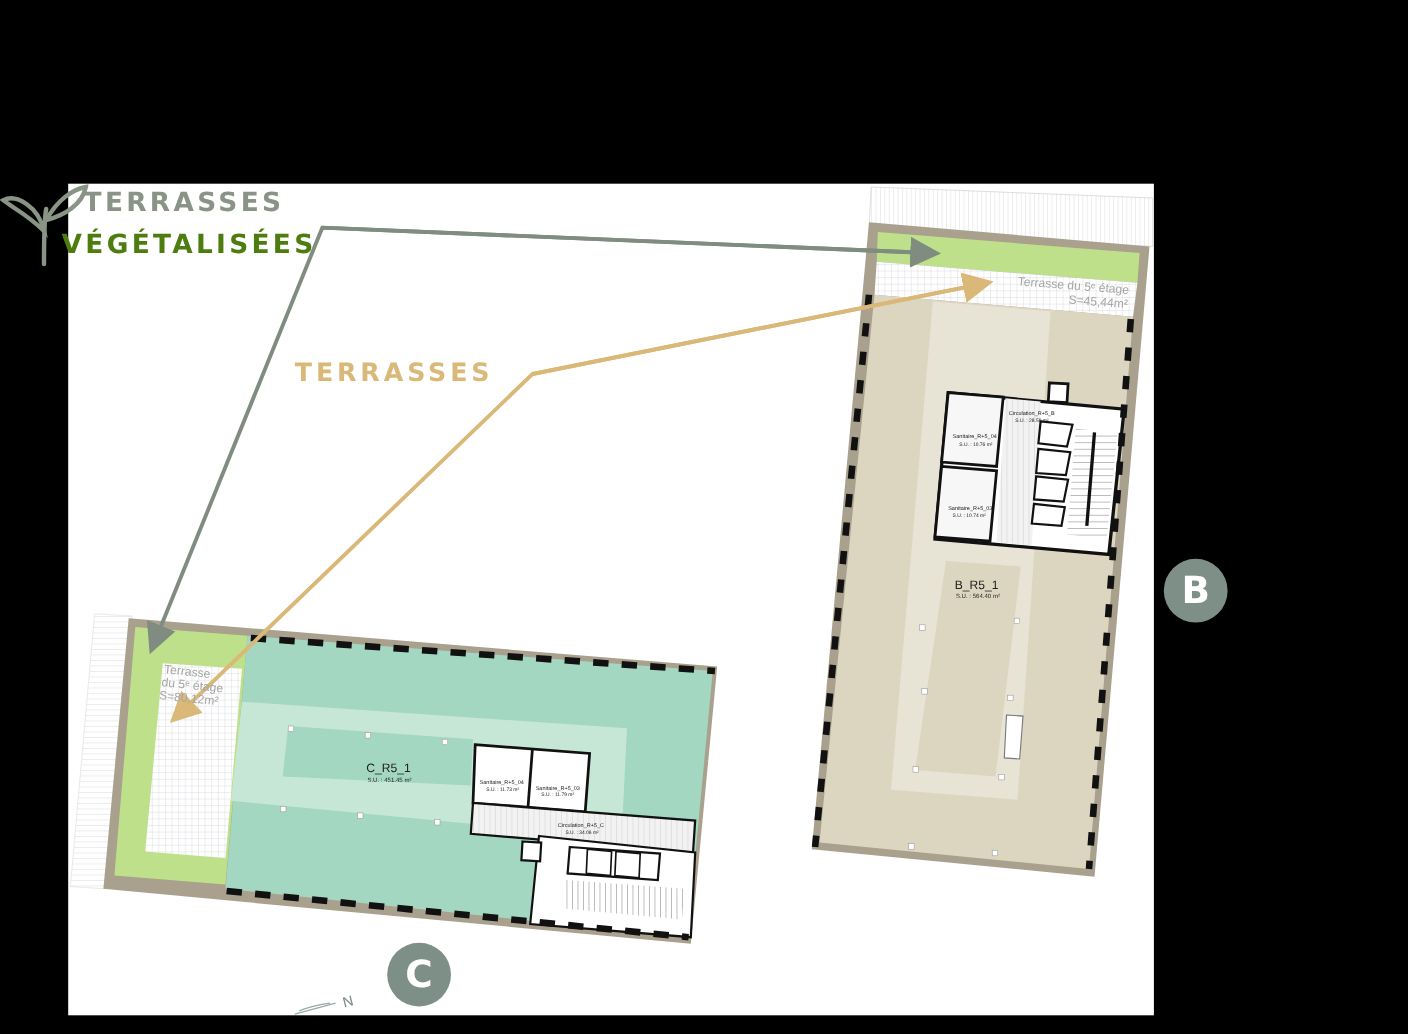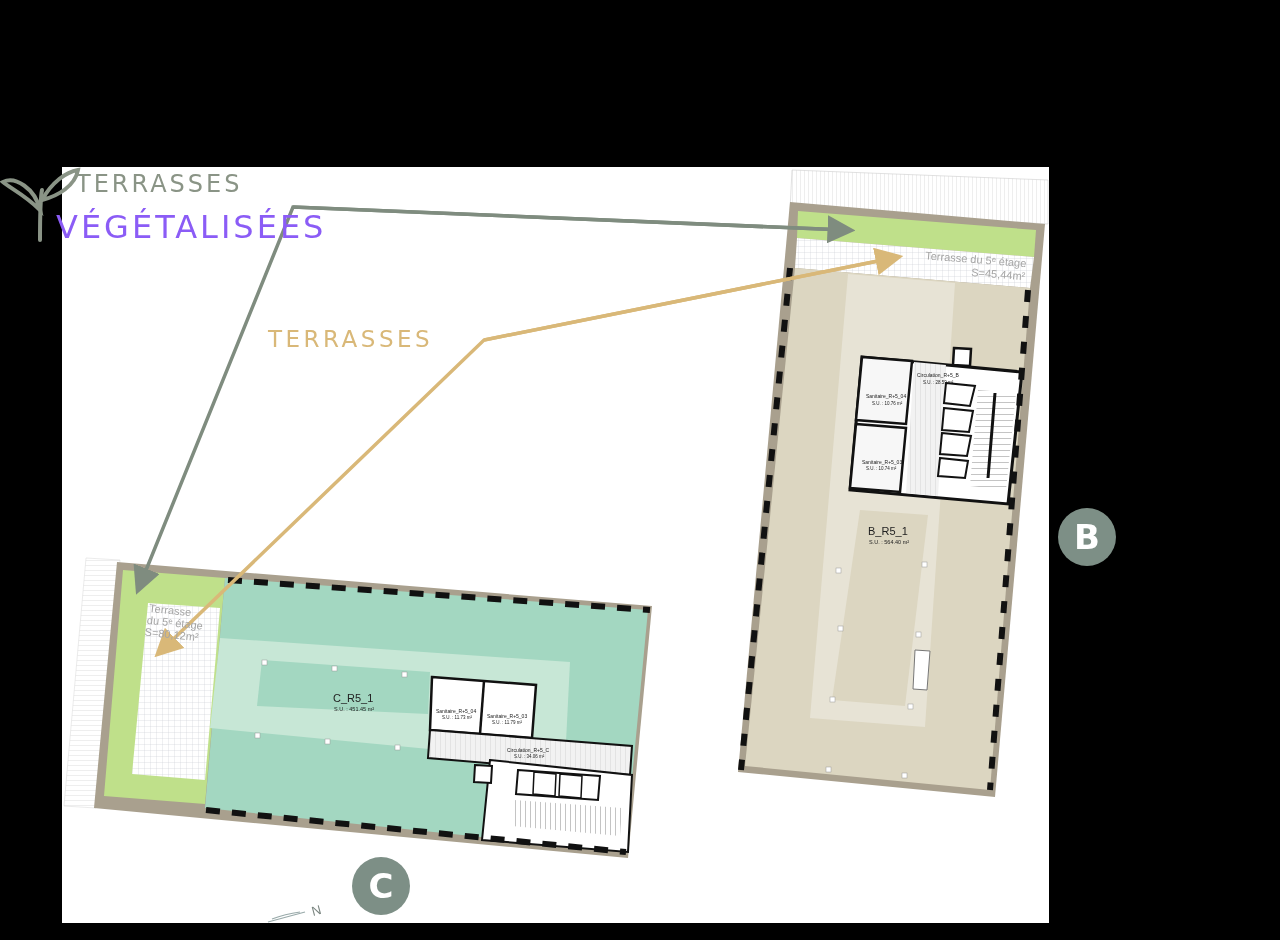--- a/index.html
+++ b/index.html
@@ -1,21 +1,21 @@
 <!DOCTYPE html>
 <html><head>
 <meta charset="utf-8">
 <style>
   html, body { margin:0; padding:0; background:#000; }
   body { width:1280px; height:940px; position:relative; overflow:hidden; font-family:"DejaVu Sans", sans-serif; }
   #sheet { position:absolute; left:62px; top:167px; width:987px; height:756px; background:#fff; }
   svg#plan { position:absolute; left:0; top:0; width:1280px; height:940px; }
-  .legend-title { position:absolute; font-family:"DejaVu Sans", sans-serif; font-weight:normal; letter-spacing:3px; }
+  .legend-title { position:absolute; font-family:"DejaVu Sans", sans-serif; font-weight:bold; letter-spacing:3px; }
   #lg-green-1 { left:76px; top:170px; font-size:24px; color:#8a9486; }
-  #lg-green-2 { left:56px; top:208px; font-size:32px; color:#8b5cf6; }
+  #lg-green-2 { left:56px; top:208px; font-size:24px; color:#4d7c0f; }
   #lg-gold { left:268px; top:326px; font-size:23px; color:#d9b878; letter-spacing:3.5px; }
   .badge { position:absolute; width:58px; height:58px; border-radius:50%; background:#7d8f86; color:#fff; font-weight:bold; font-size:34px; display:flex; align-items:center; justify-content:center; font-family:"DejaVu Sans", sans-serif; }
   #badge-b { left:1058px; top:508px; }
   #badge-c { left:352px; top:857px; }
   .lbl { font-family:"Liberation Sans", sans-serif; }
 </style>
 </head>
 <body>
 
 <div id="sheet"></div>

